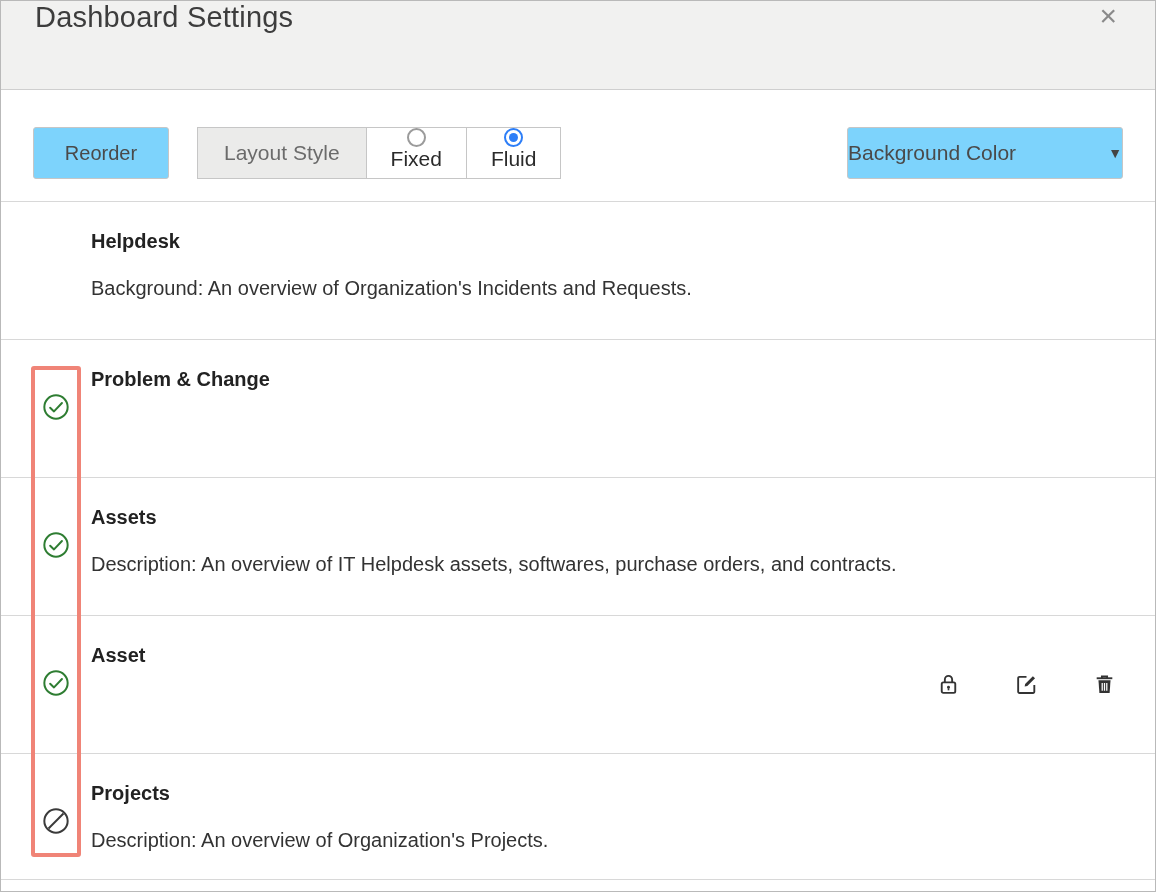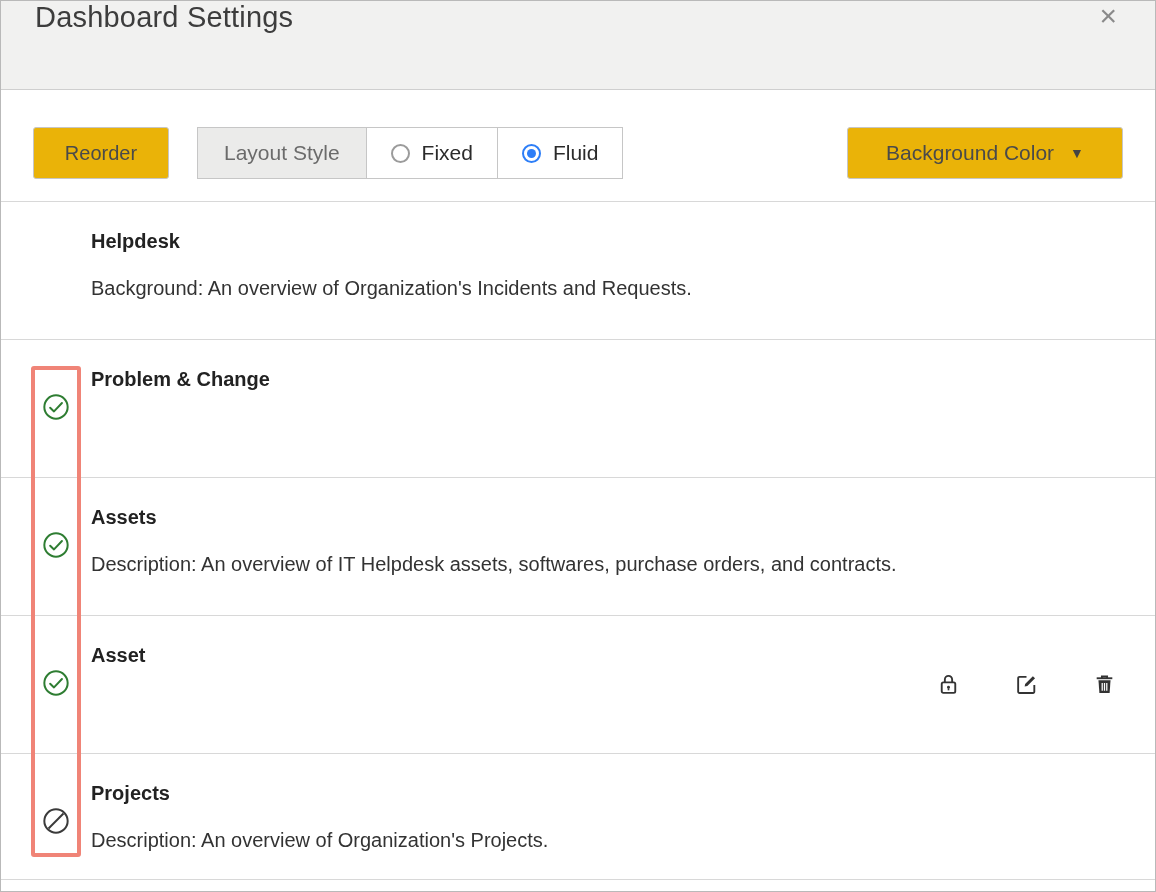--- a/index.html
+++ b/index.html
@@ -45,21 +45,21 @@
     position: absolute;
     top: 126px;
     left: 0;
     right: 0;
     height: 52px;
     display: flex;
     align-items: stretch;
     padding: 0 32px;
   }
   .btn {
-    background: #eab308;
+    background: #7dd3fc;
     border: 1px solid #c6c6c6;
     border-radius: 3px;
     font-family: "Liberation Sans", sans-serif;
     font-size: 20px;
     color: #4a4a4a;
     cursor: pointer;
   }
   .reorder-btn { width: 136px; }
   .ls-group { display: flex; margin-left: 28px; }
   .ls-label {
@@ -70,25 +70,25 @@
     padding: 0 26px;
     font-size: 21px;
     color: #6b6b6b;
   }
   .seg {
     background: #fff;
     border: 1px solid #c6c6c6;
     border-left: none;
     display: flex;
     align-items: center;
-    gap: 12px;
     padding: 0 24px;
     font-size: 21px;
     color: #2b2b2b;
     cursor: pointer;
+    flex-direction: column;
   }
   .radio {
     width: 19px; height: 19px;
     border: 2px solid #9b9b9b;
     border-radius: 50%;
     display: inline-block;
     position: relative;
     flex: 0 0 auto;
   }
   .radio.checked { border-color: #2d7ef7; }
@@ -97,21 +97,21 @@
     position: absolute;
     left: 3px; top: 3px; right: 3px; bottom: 3px;
     background: #2d7ef7;
     border-radius: 50%;
   }
   .bgcolor-btn {
     margin-left: auto;
     width: 276px;
     display: flex;
     align-items: center;
-    justify-content: center;
+    justify-content: space-between;
     gap: 16px;
     font-size: 21px;
   }
   .caret { font-size: 14px; color: #444; line-height: 1; }
   
   .list {
     position: absolute;
     top: 200px;
     left: 0;
     right: 0;

